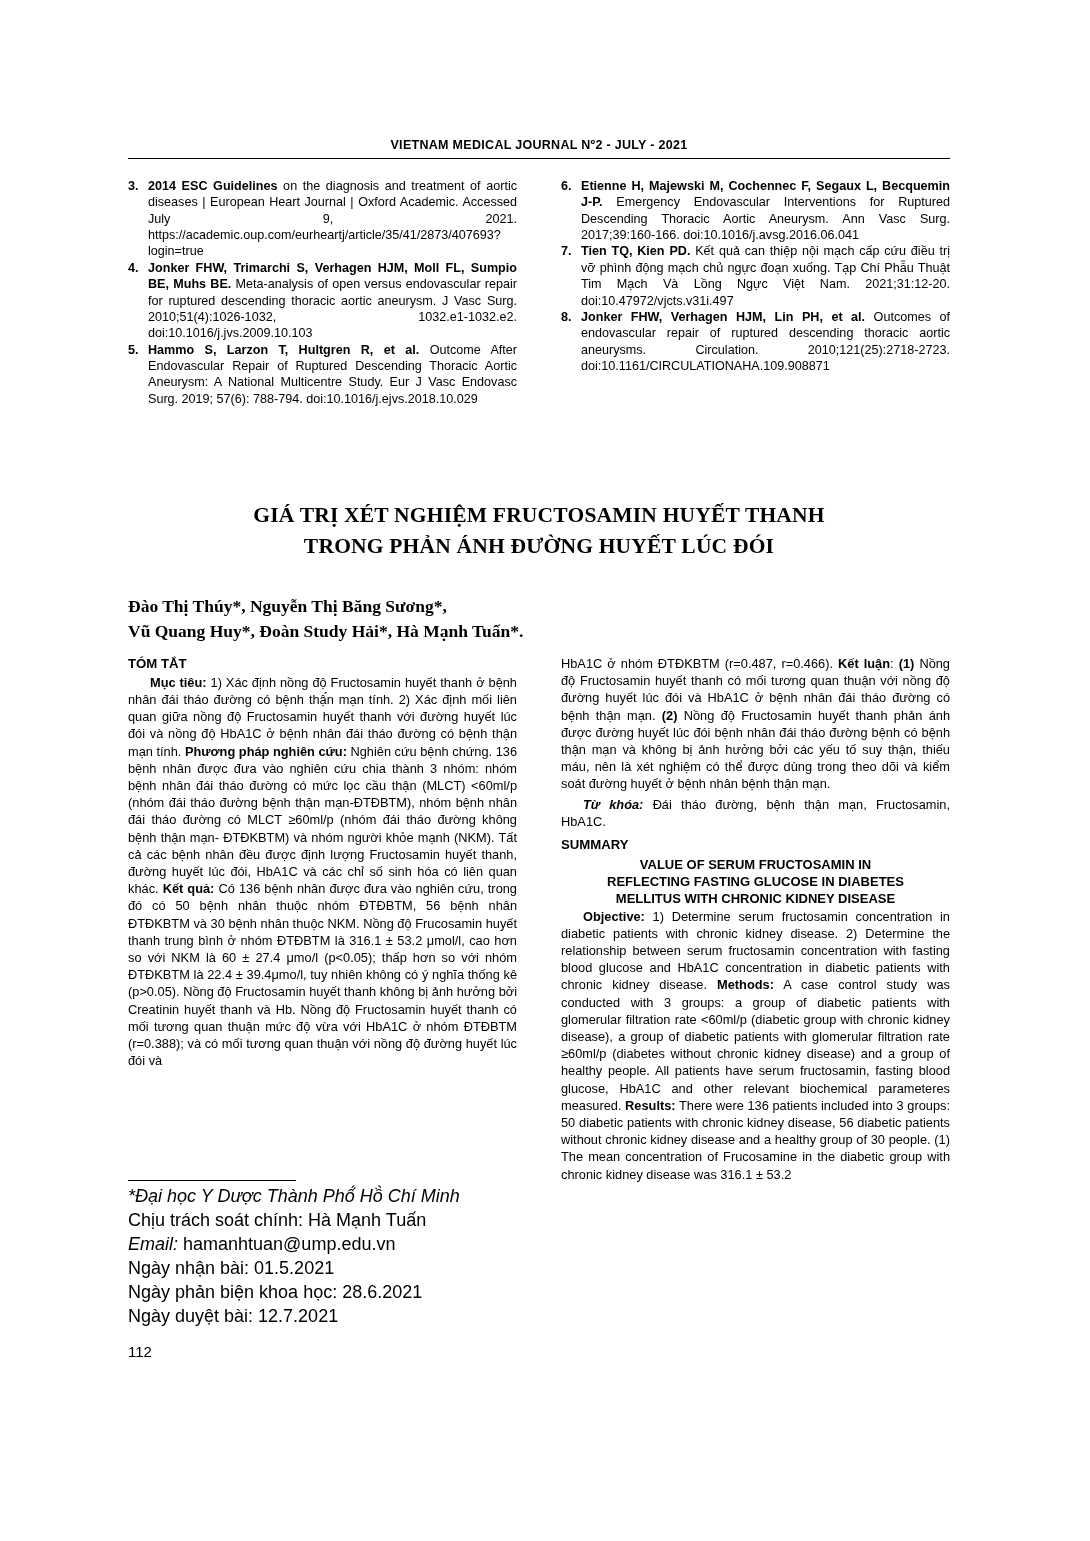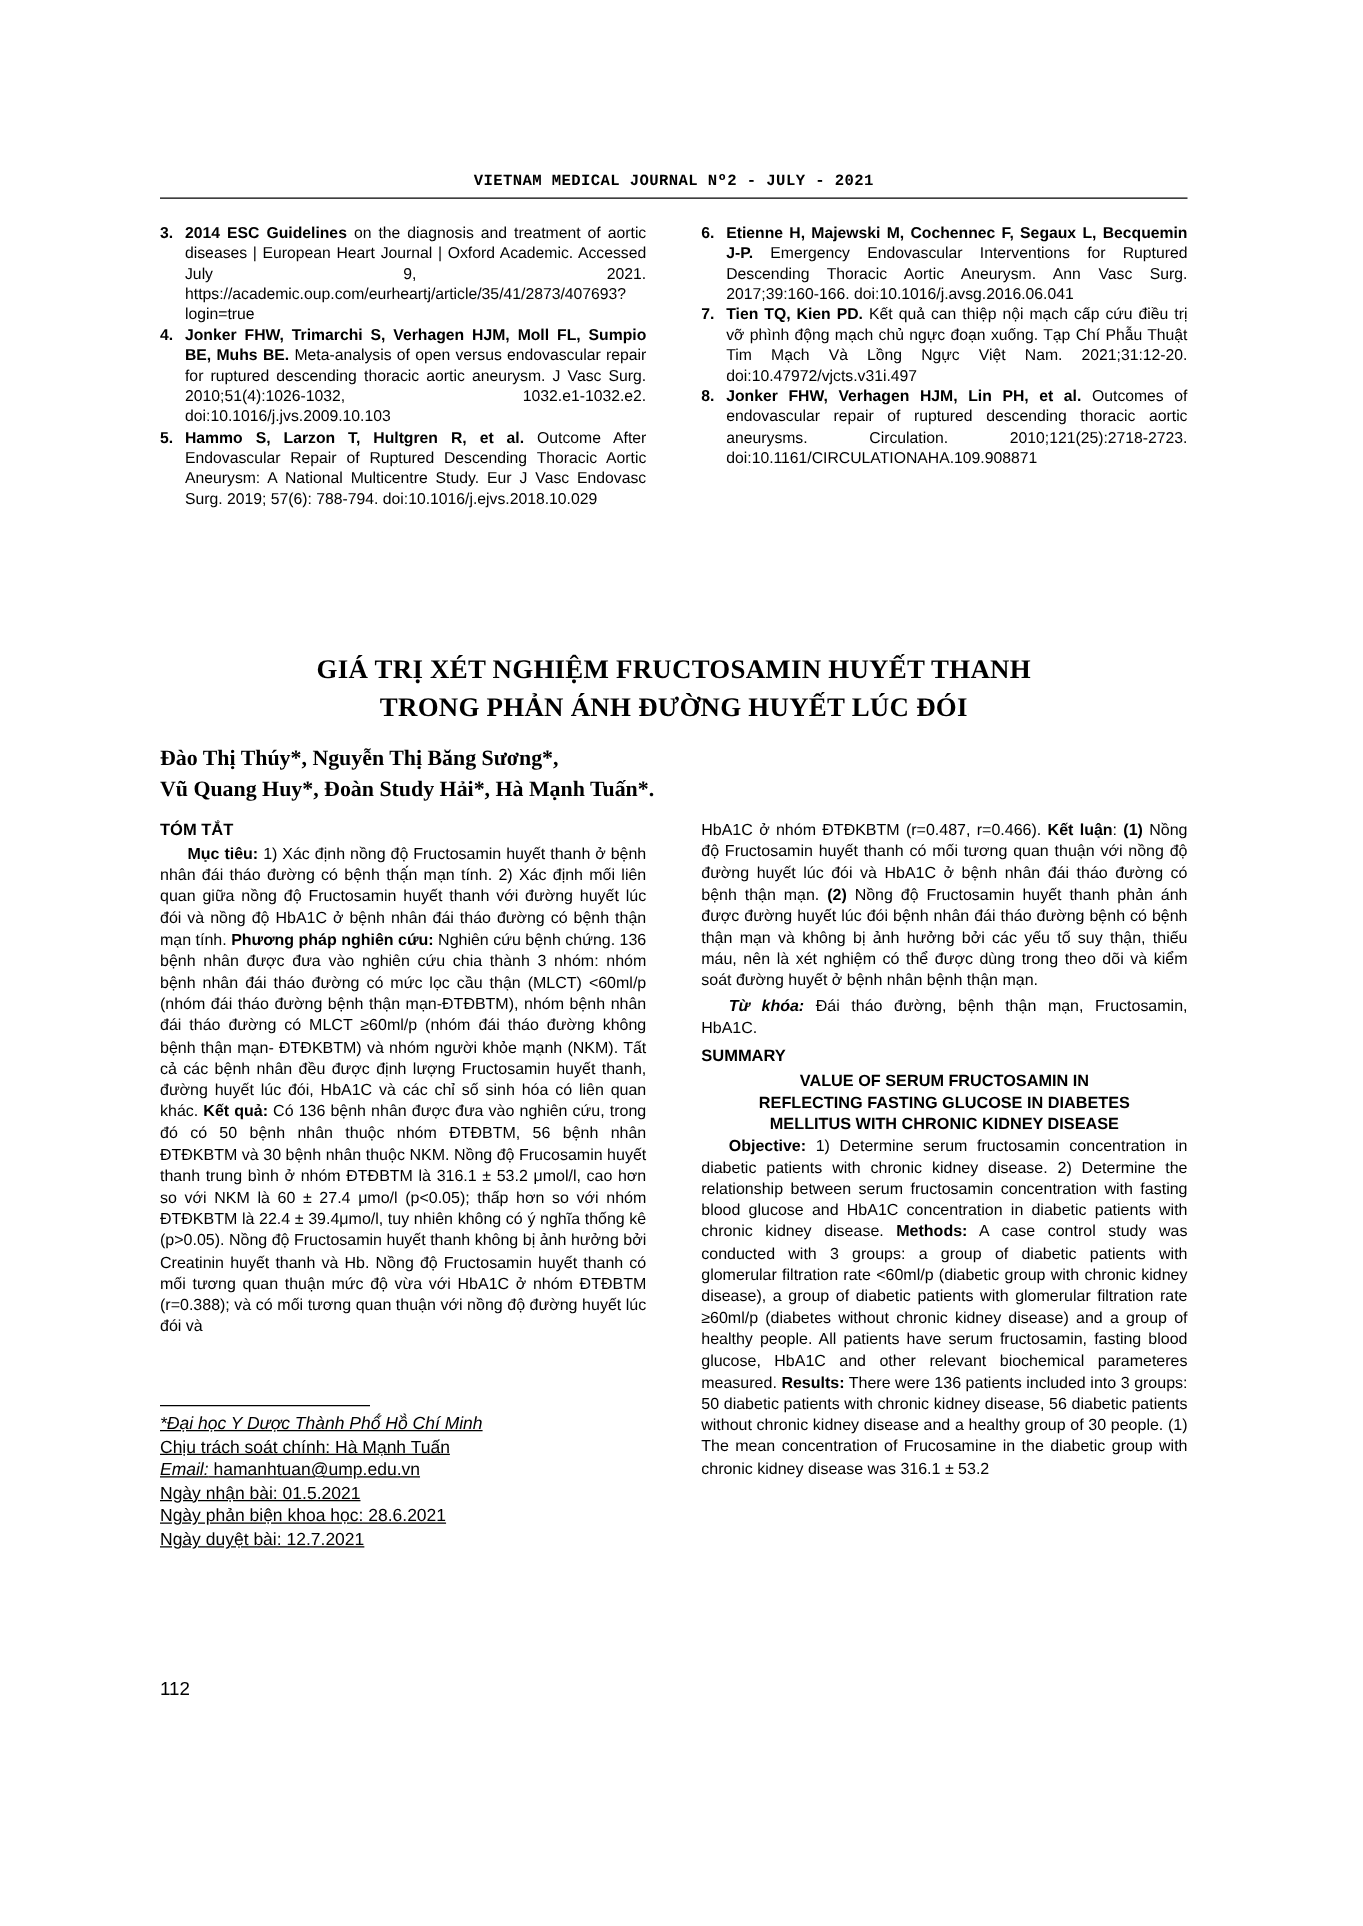--- a/index.html
+++ b/index.html
@@ -23,21 +23,20 @@
   }
   .running-head {
     position: absolute;
     left: 128px;
     top: 138px;
     width: 822px;
     text-align: center;
     font-size: 12.5px;
     font-weight: bold;
     letter-spacing: 0.3px;
-    font-family: Liberation Mono, monospace;
   }
   .head-rule {
     position: absolute;
     left: 128px;
     top: 158px;
     width: 822px;
     border-top: 1.6px solid #000;
   }
   
   .refs {
@@ -75,21 +74,20 @@
     position: absolute;
     left: 128px;
     top: 500px;
     width: 822px;
     text-align: center;
     font-family: "Liberation Serif", serif;
     font-weight: bold;
     font-size: 21.5px;
     line-height: 1.42;
     letter-spacing: 0.2px;
-    margin-top: 20px;
   }
   .authors {
     position: absolute;
     left: 128px;
     top: 594px;
     width: 822px;
     font-family: "Liberation Serif", serif;
     font-weight: bold;
     font-size: 17.5px;
     line-height: 1.42;
@@ -129,25 +127,24 @@
     line-height: 1.33;
     margin: 2px 0 0 0;
   }
   .kw { text-align: justify; text-indent: 22px; margin: 3px 0 0 0; }
   .kw i { font-style: italic; font-weight: bold; }
 
   
   .footnote {
     position: absolute;
     left: 128px;
-    top: 1124px;
+    top: 1180px;
     width: 389px;
-    font-size: 14px;
+    font-size: 18px;
     line-height: 1.33;
-    text-decoration: underline;
   }
   .fn-rule {
     width: 168px;
     border-top: 1.3px solid #000;
     margin-bottom: 4px;
   }
   .fn-line i { font-style: italic; }
   .page-num {
     position: absolute;
     left: 128px;

